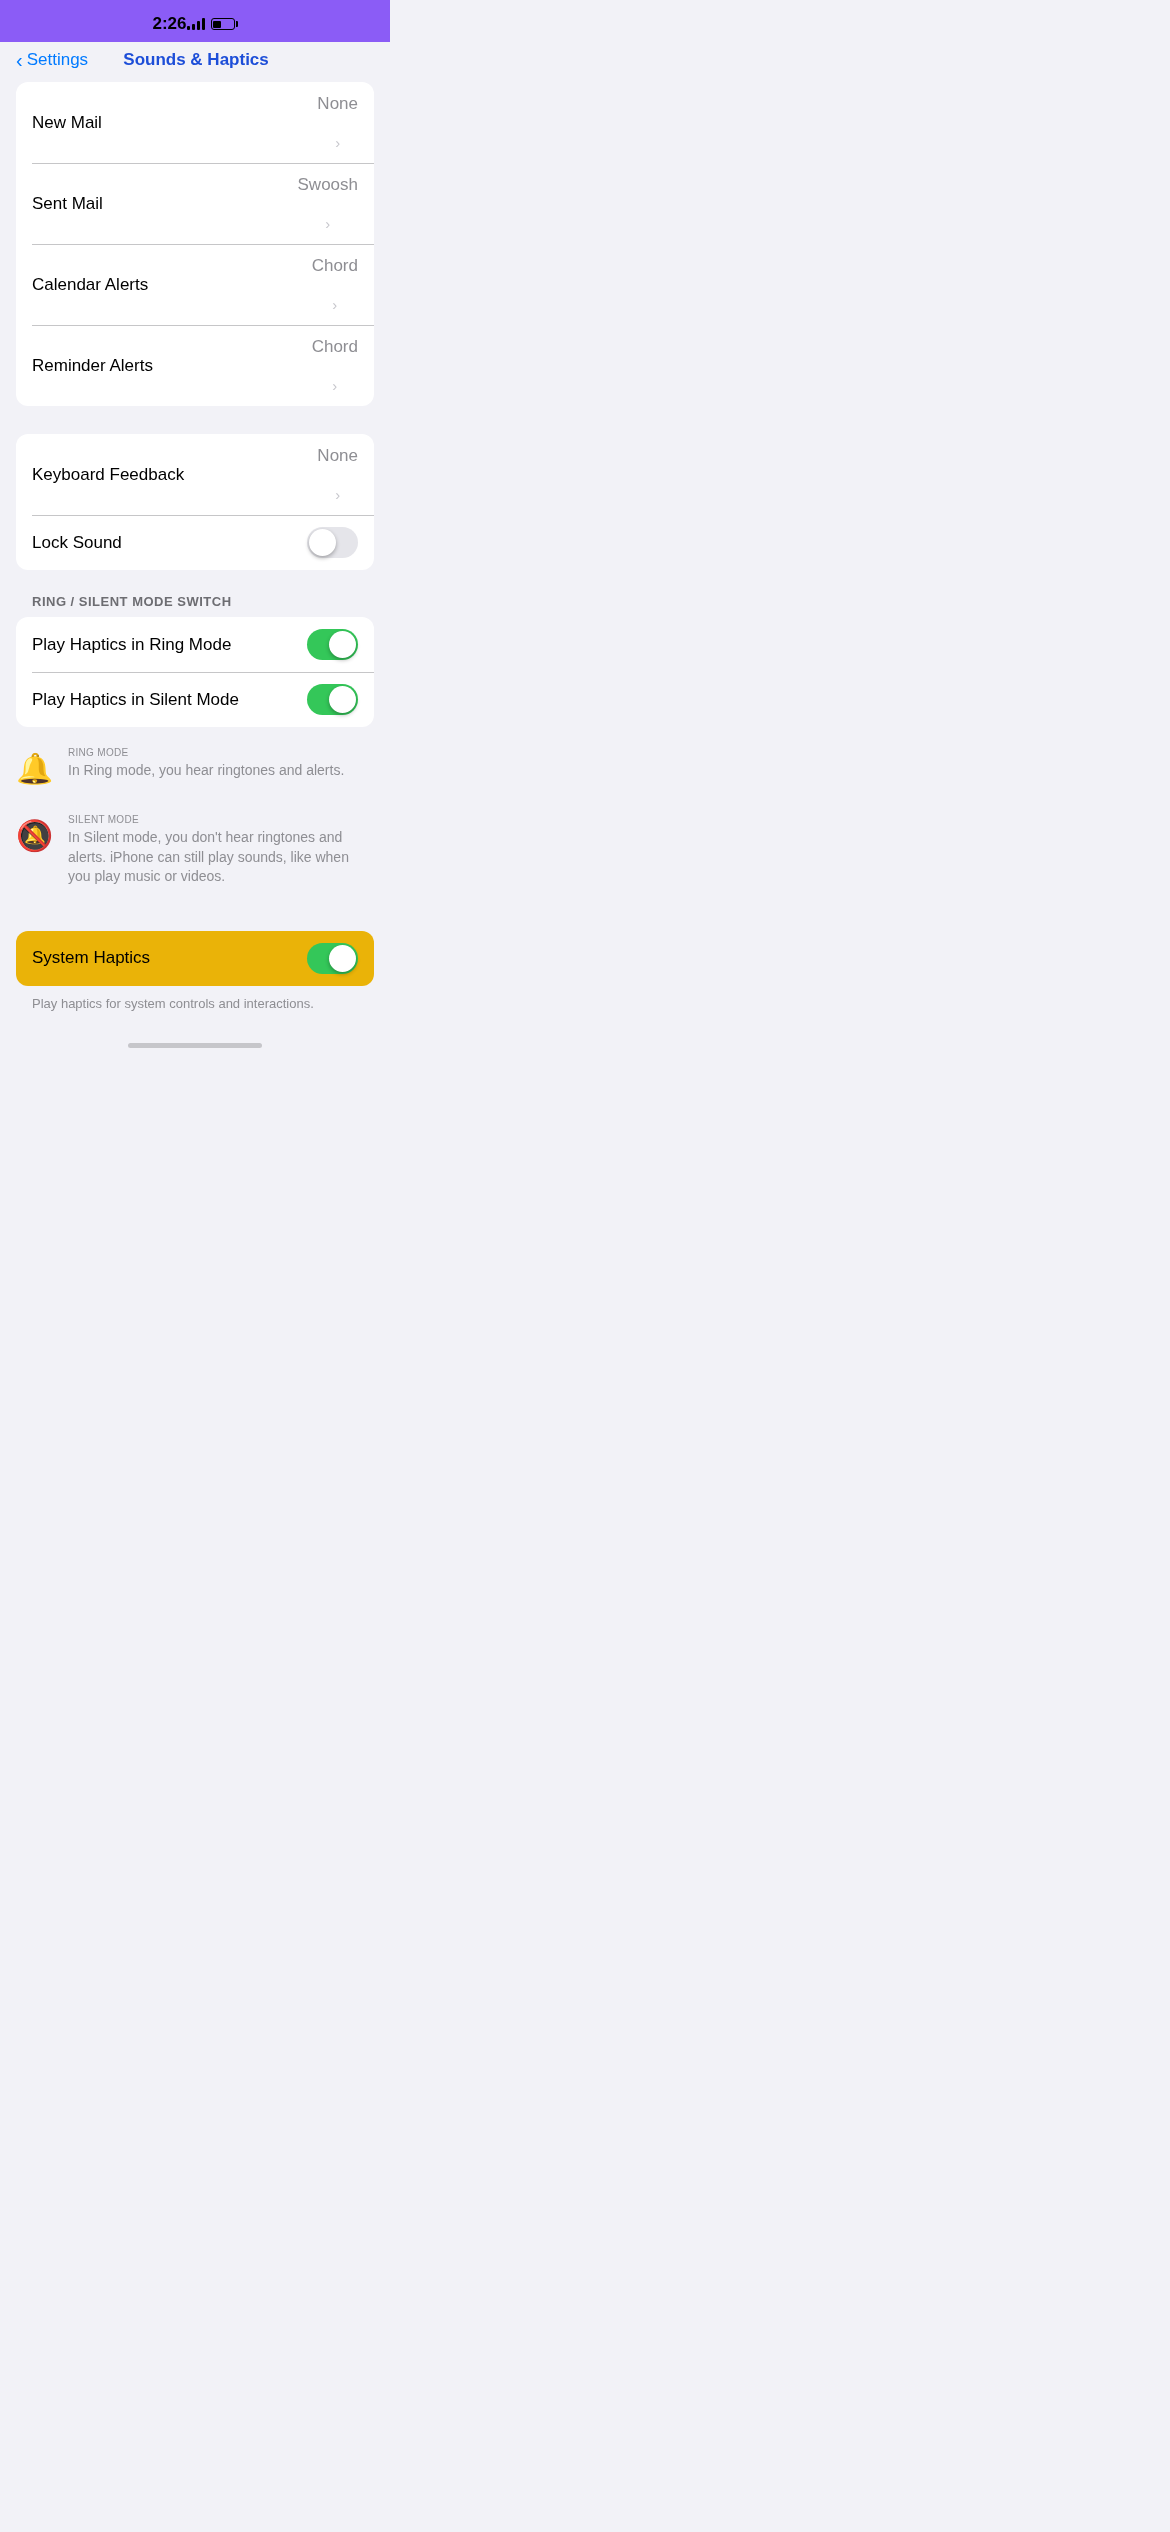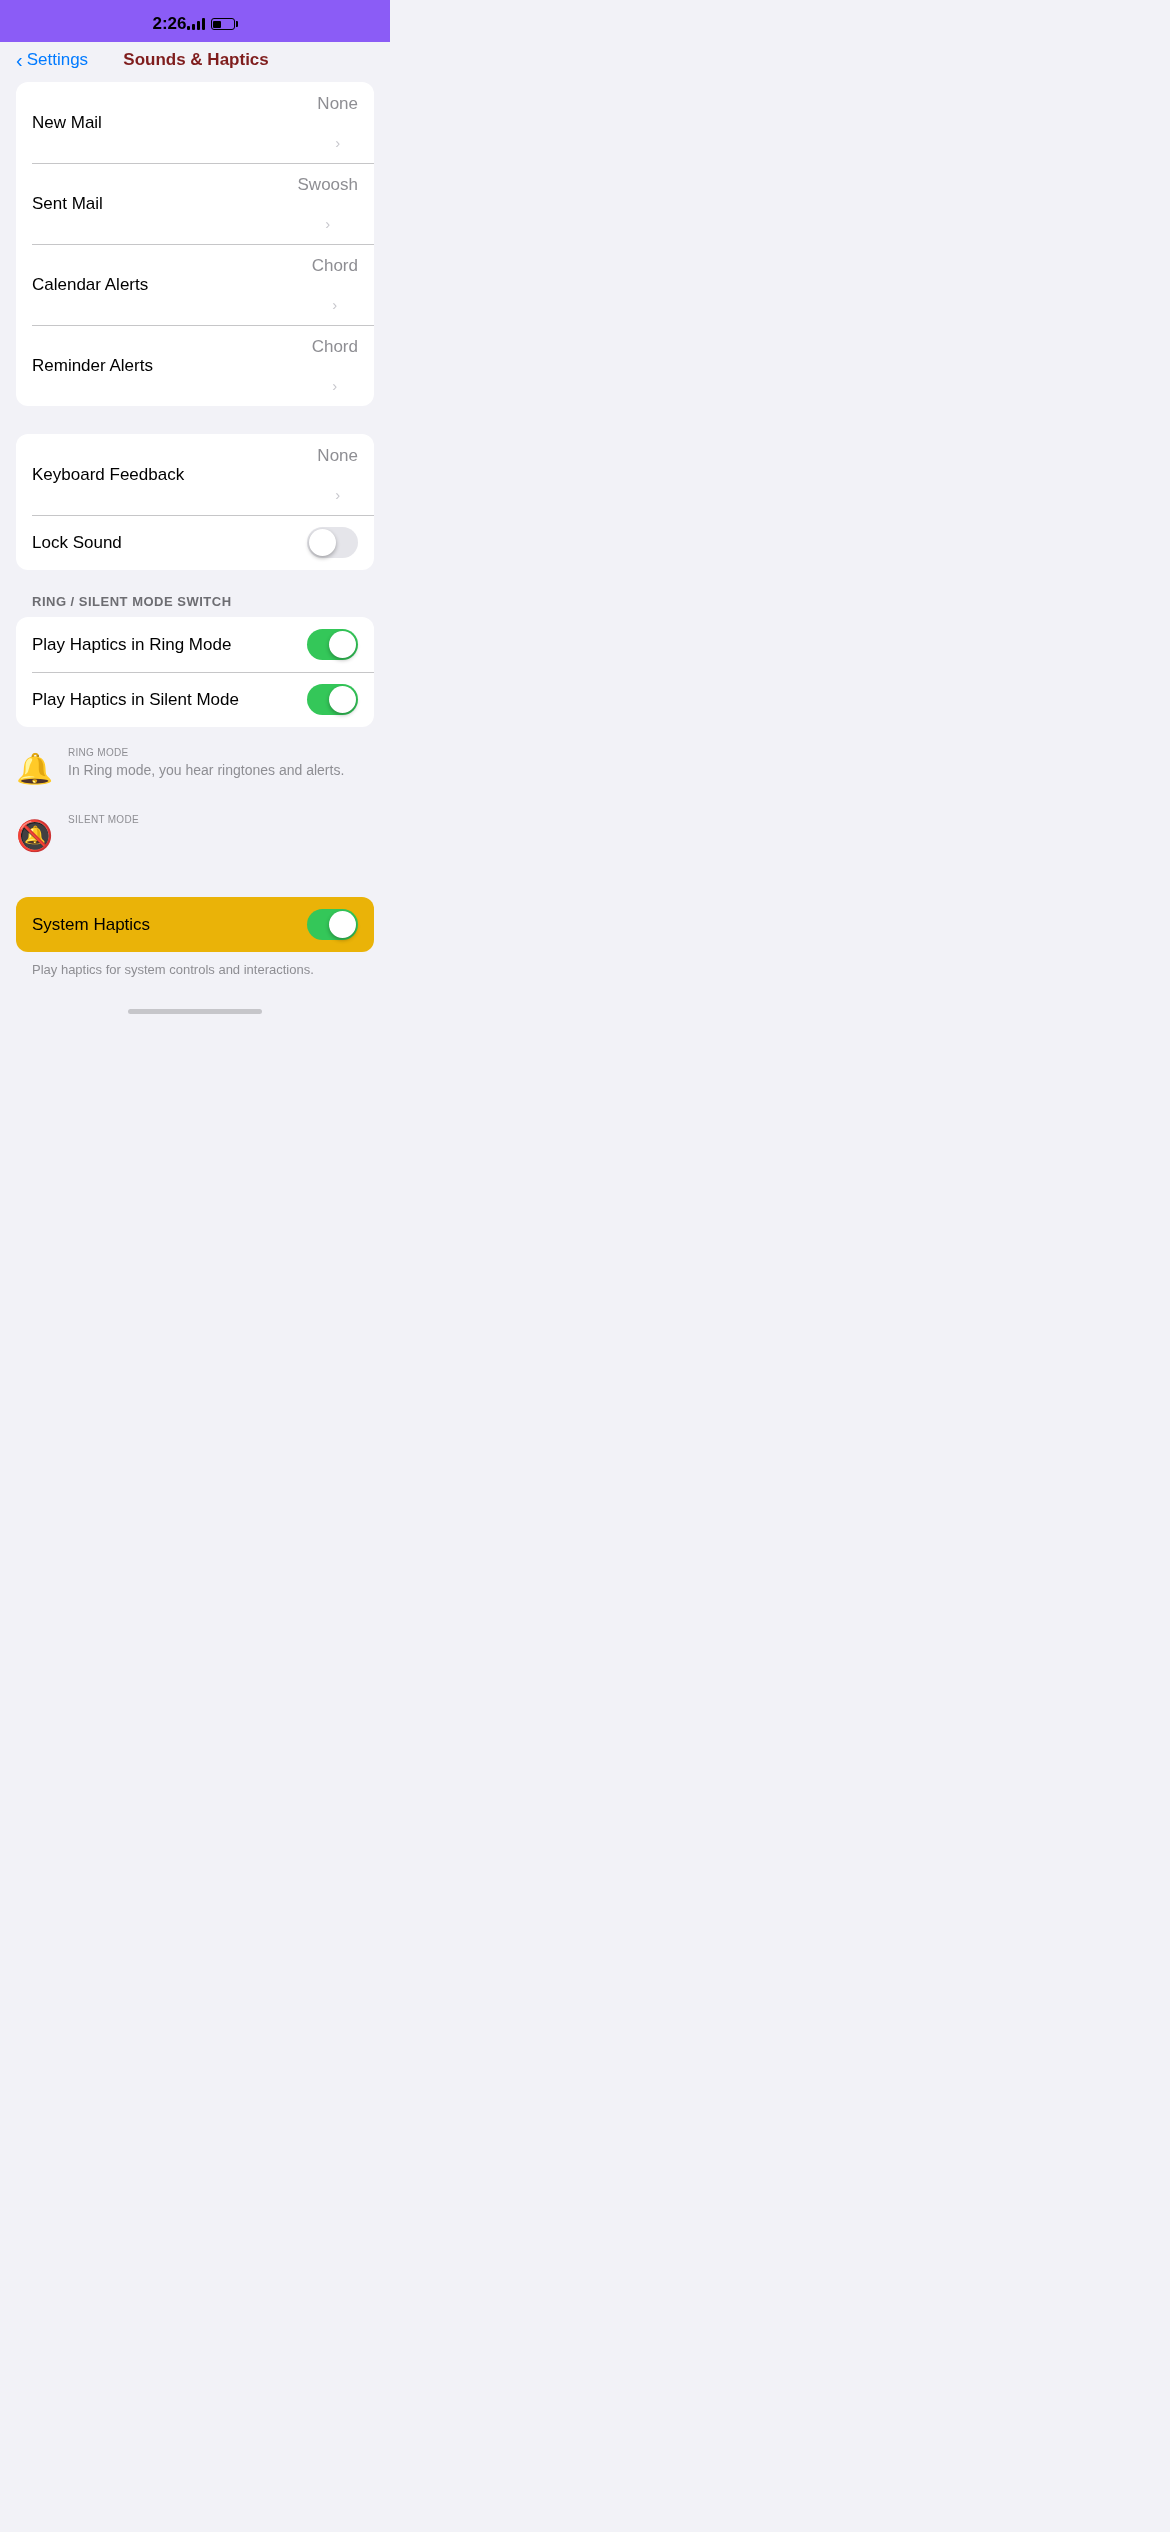--- a/index.html
+++ b/index.html
@@ -98,21 +98,21 @@
 
     .nav-back-chevron {
       font-size: 20px;
       line-height: 1;
       margin-top: -1px;
     }
 
     .nav-title {
       font-size: 17px;
       font-weight: 700;
-      color: #7f1d1d;
+      color: #1d4ed8;
       flex: 1;
       text-align: center;
       padding-right: 70px;
     }
 
     
     .content {
       padding: 0;
     }
 
@@ -388,20 +388,21 @@
     <div class="info-text">
       <div class="info-title">RING MODE</div>
       <div class="info-desc">In Ring mode, you hear ringtones and alerts.</div>
     </div>
   </div>
 
   <div class="info-block">
     <div class="info-icon">🔕</div>
     <div class="info-text">
       <div class="info-title">SILENT MODE</div>
+      <div class="info-desc">In Silent mode, you don't hear ringtones and alerts. iPhone can still play sounds, like when you play music or videos.</div>
     </div>
   </div>
 
   <div class="spacer-lg"></div>
 
   <div class="system-haptics-group">
     <div class="settings-row">
       <span class="settings-row-label">System Haptics</span>
       <div class="toggle on">
         <div class="toggle-knob"></div>

